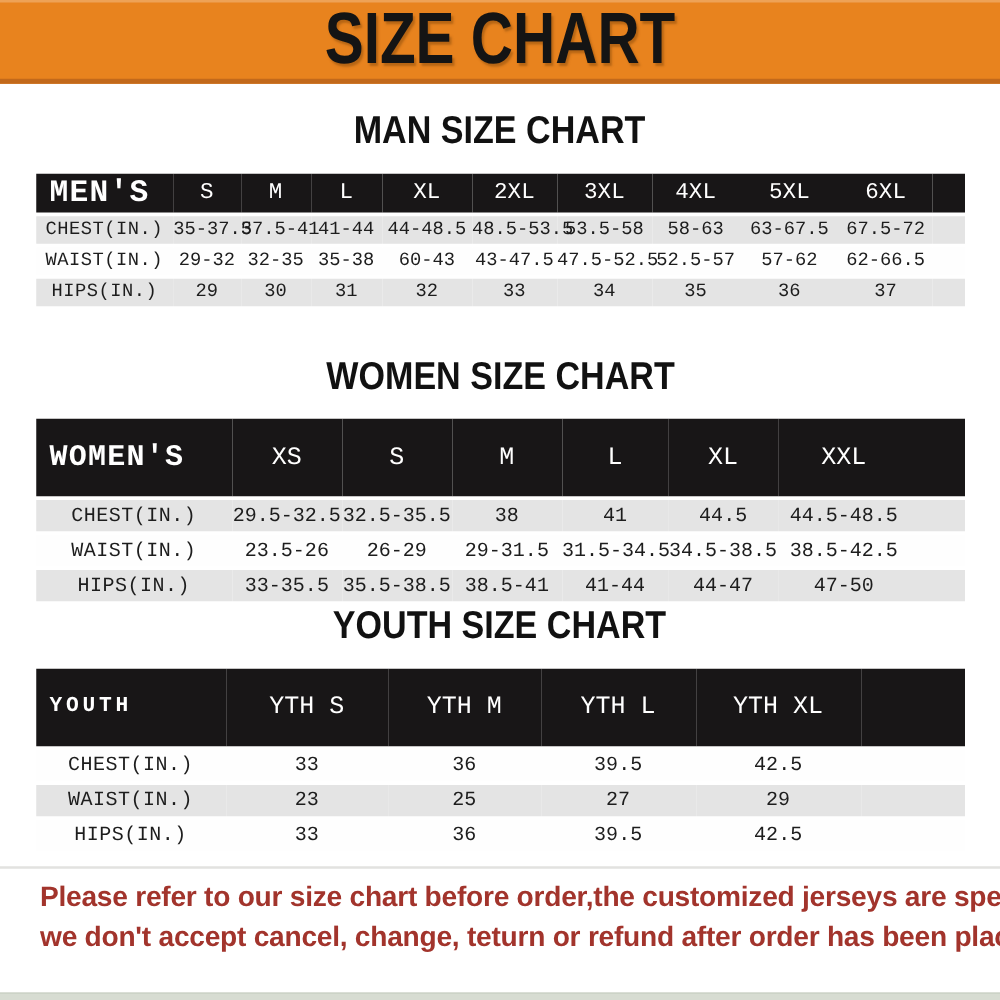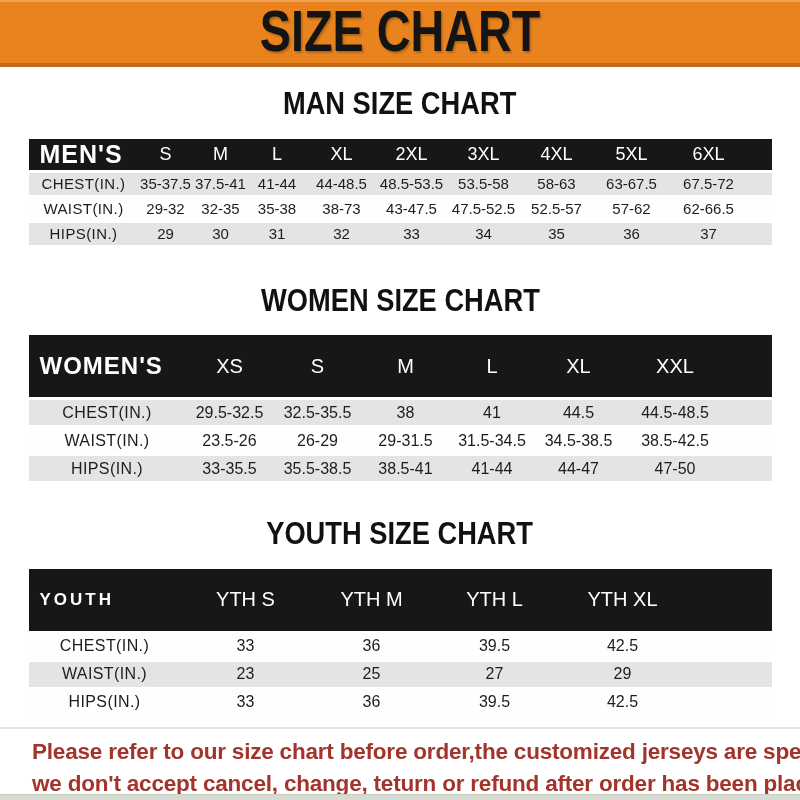--- a/index.html
+++ b/index.html
@@ -27,28 +27,29 @@
   }
   
   .section-heading {
     text-align: center;
     font-size: 31px; font-weight: 800; color: #111;
     line-height: 1.05;
   }
   .section-heading > span { display: inline-block; transform: scaleX(0.88); white-space: nowrap; }
   .h-men   { margin-top: 21px; }
   .h-women { margin-top: 37px; }
-  .h-youth { margin-top: 34px; }
+  .h-youth { }
   
   table.size-table {
     width: 743px;
     margin: 15px auto 0 auto;
     border-collapse: separate;
     border-spacing: 0 3px;
     table-layout: fixed;
+    font-family: Liberation Mono, monospace;
   }
   .t-men   { margin-top: 16px; }
   .t-women { margin-top: 13px; }
   .t-youth { margin-top: 15px; }
   .size-table thead th {
     background: #181617;
     color: #fff;
     font-weight: 500;
     font-size: 19px;
     text-align: center;
@@ -148,21 +149,21 @@
         <td>58-63</td>
         <td>63-67.5</td>
         <td>67.5-72</td>
         <td class="filler"></td>
       </tr>
       <tr class="shade-white">
         <td class="rowlabel">WAIST(IN.)</td>
         <td>29-32</td>
         <td>32-35</td>
         <td>35-38</td>
-        <td>38-73</td>
+        <td>60-43</td>
         <td>43-47.5</td>
         <td>47.5-52.5</td>
         <td>52.5-57</td>
         <td>57-62</td>
         <td>62-66.5</td>
         <td class="filler"></td>
       </tr>
       <tr class="shade-gray">
         <td class="rowlabel">HIPS(IN.)</td>
         <td>29</td>

